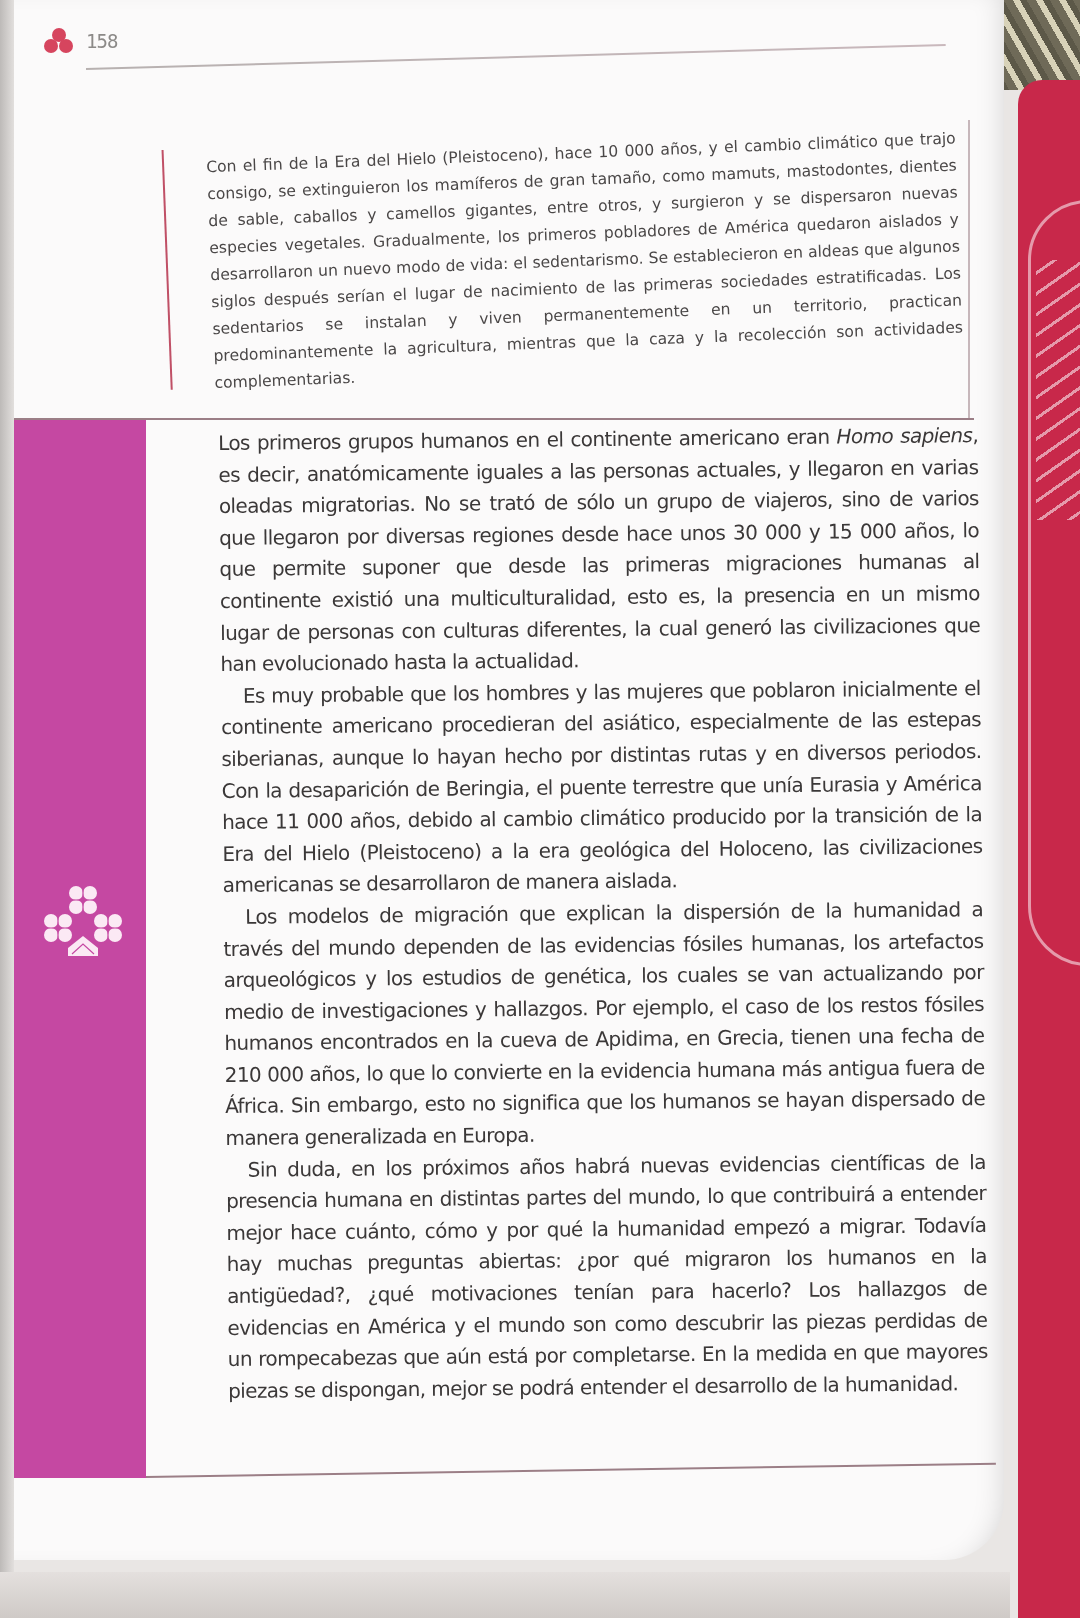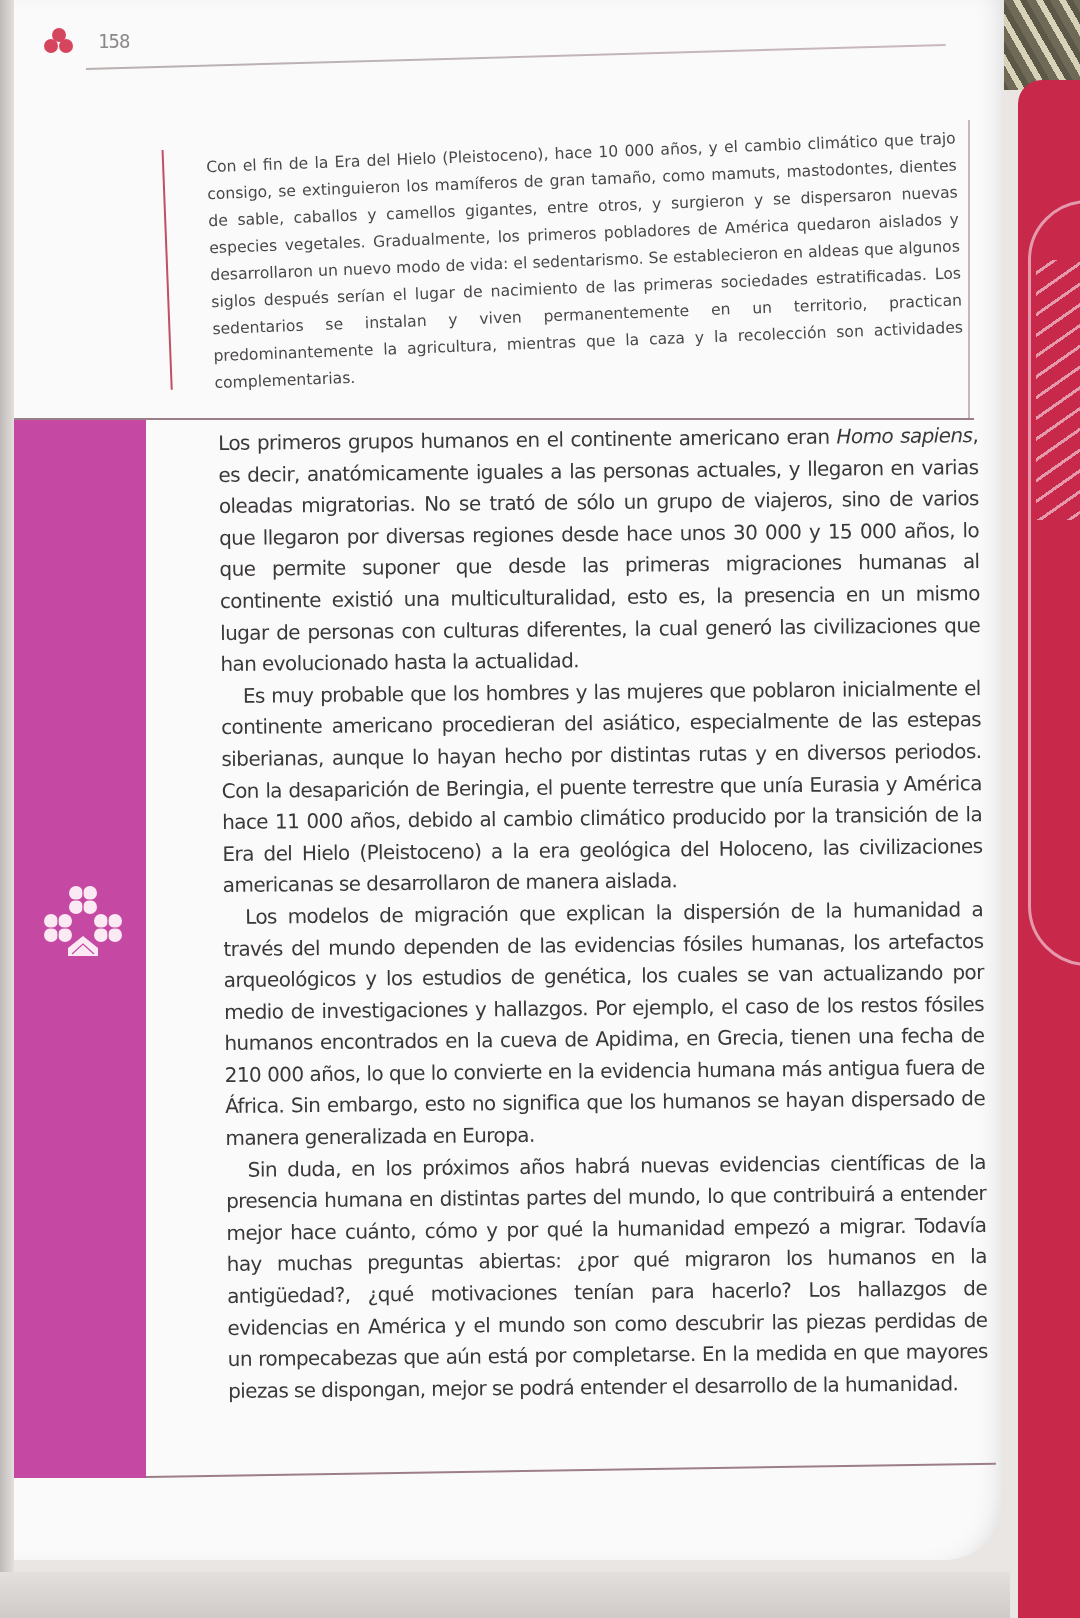--- a/index.html
+++ b/index.html
@@ -30,21 +30,21 @@
     }
     .cover .pattern {
       position: absolute; left: 10px; top: 120px; width: 120px; height: 760px;
       border: 3px solid #e59aab; border-radius: 60px;
     }
     .cover .stripes {
       position: absolute; left: 18px; top: 180px; width: 60px; height: 260px;
       background: repeating-linear-gradient(-35deg, transparent 0 14px, #e59aab 14px 17px);
     }
 
-    .header { position: absolute; left: 44px; top: 28px; display: flex; align-items: center; gap: 24px; }
+    .header { position: absolute; left: 44px; top: 28px; display: flex; align-items: center; gap: 12px; }
     .logo-icon { width: 30px; height: 26px; position: relative; }
     .logo-icon span { position: absolute; width: 14px; height: 14px; border-radius: 50%; background: #d6455e; }
     .logo-icon .a { left: 8px; top: 0; }
     .logo-icon .b { left: 0; top: 11px; }
     .logo-icon .c { left: 15px; top: 11px; }
     .page-number {
       font-family: "DejaVu Sans Mono", monospace; font-size: 19px; color: #8c8a88; letter-spacing: -1px;
     }
     .header-rule {
       position: absolute; left: 86px; top: 68px; width: 860px; height: 2px;

